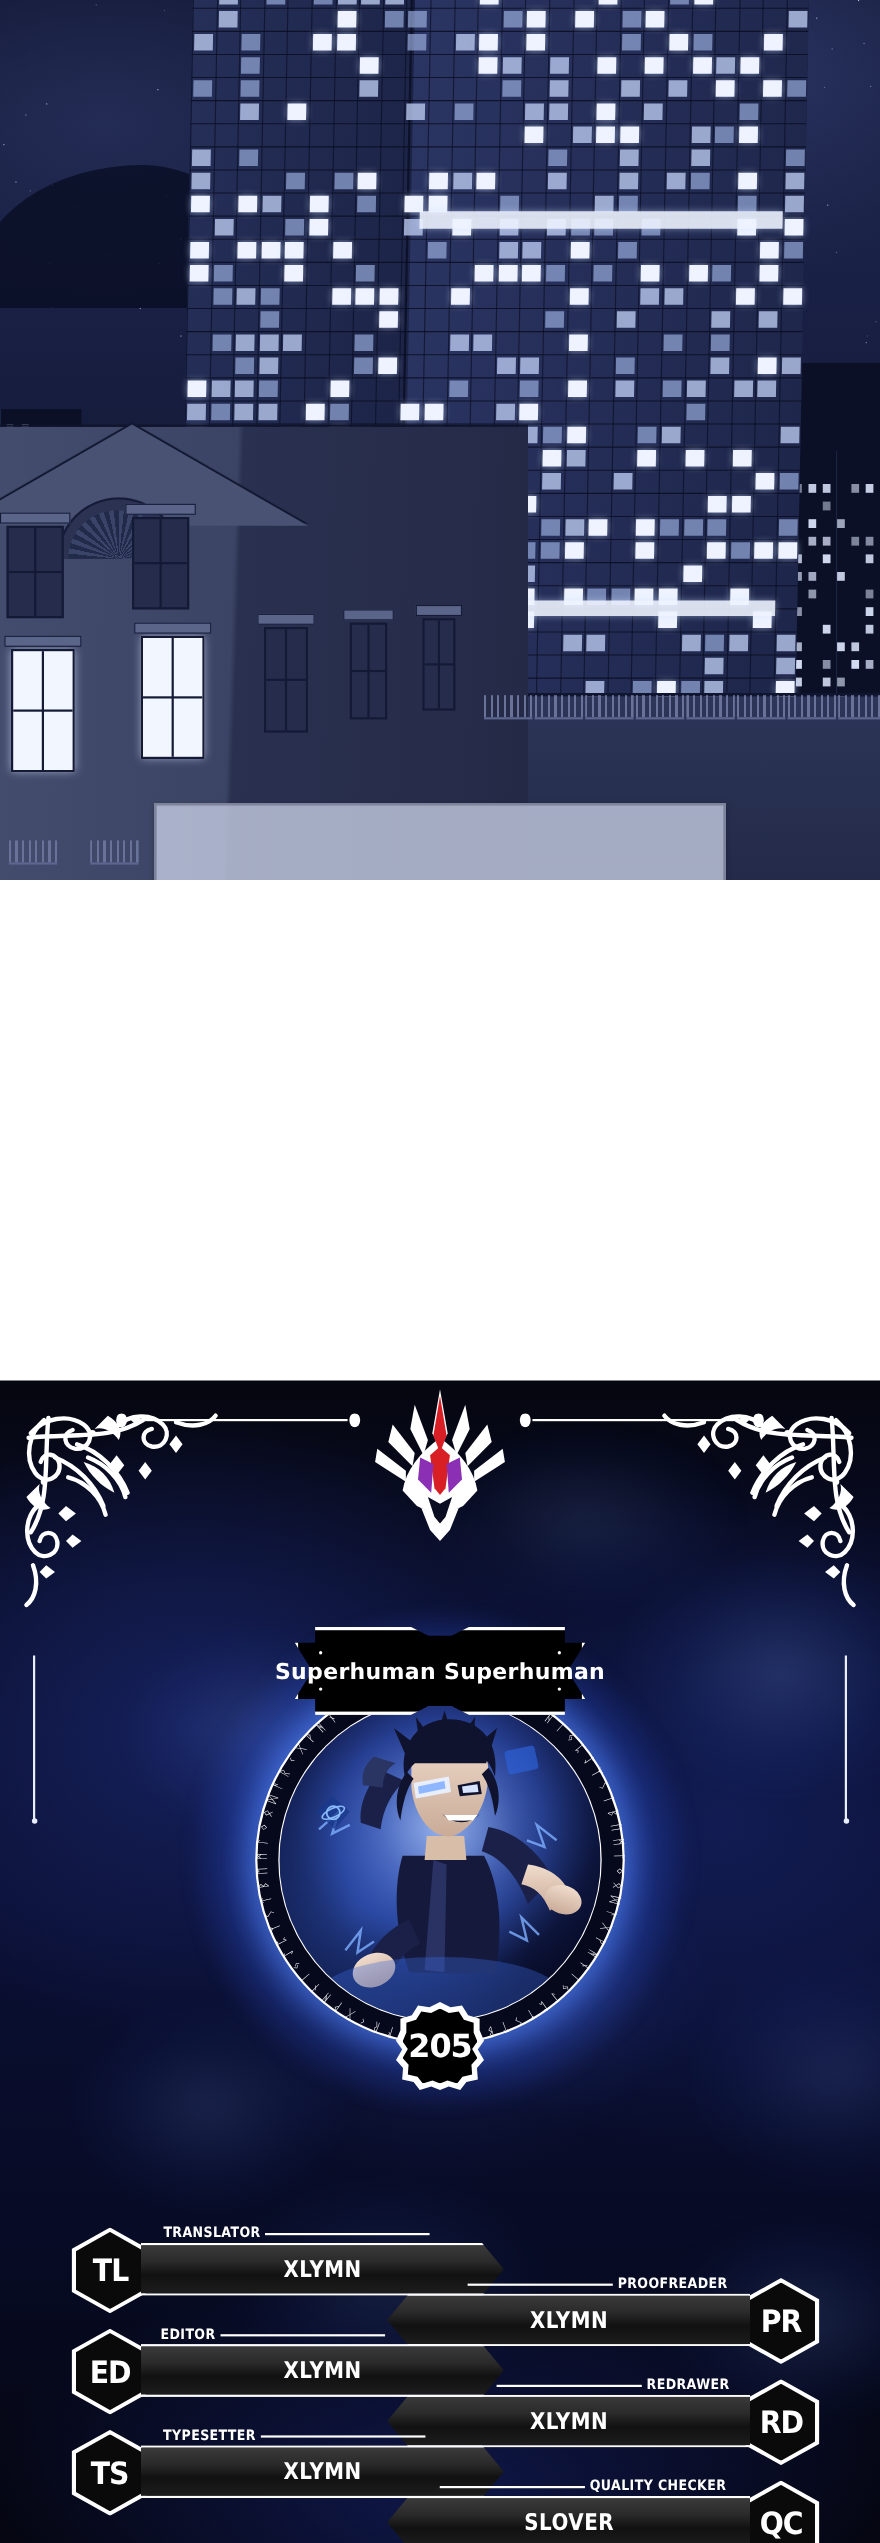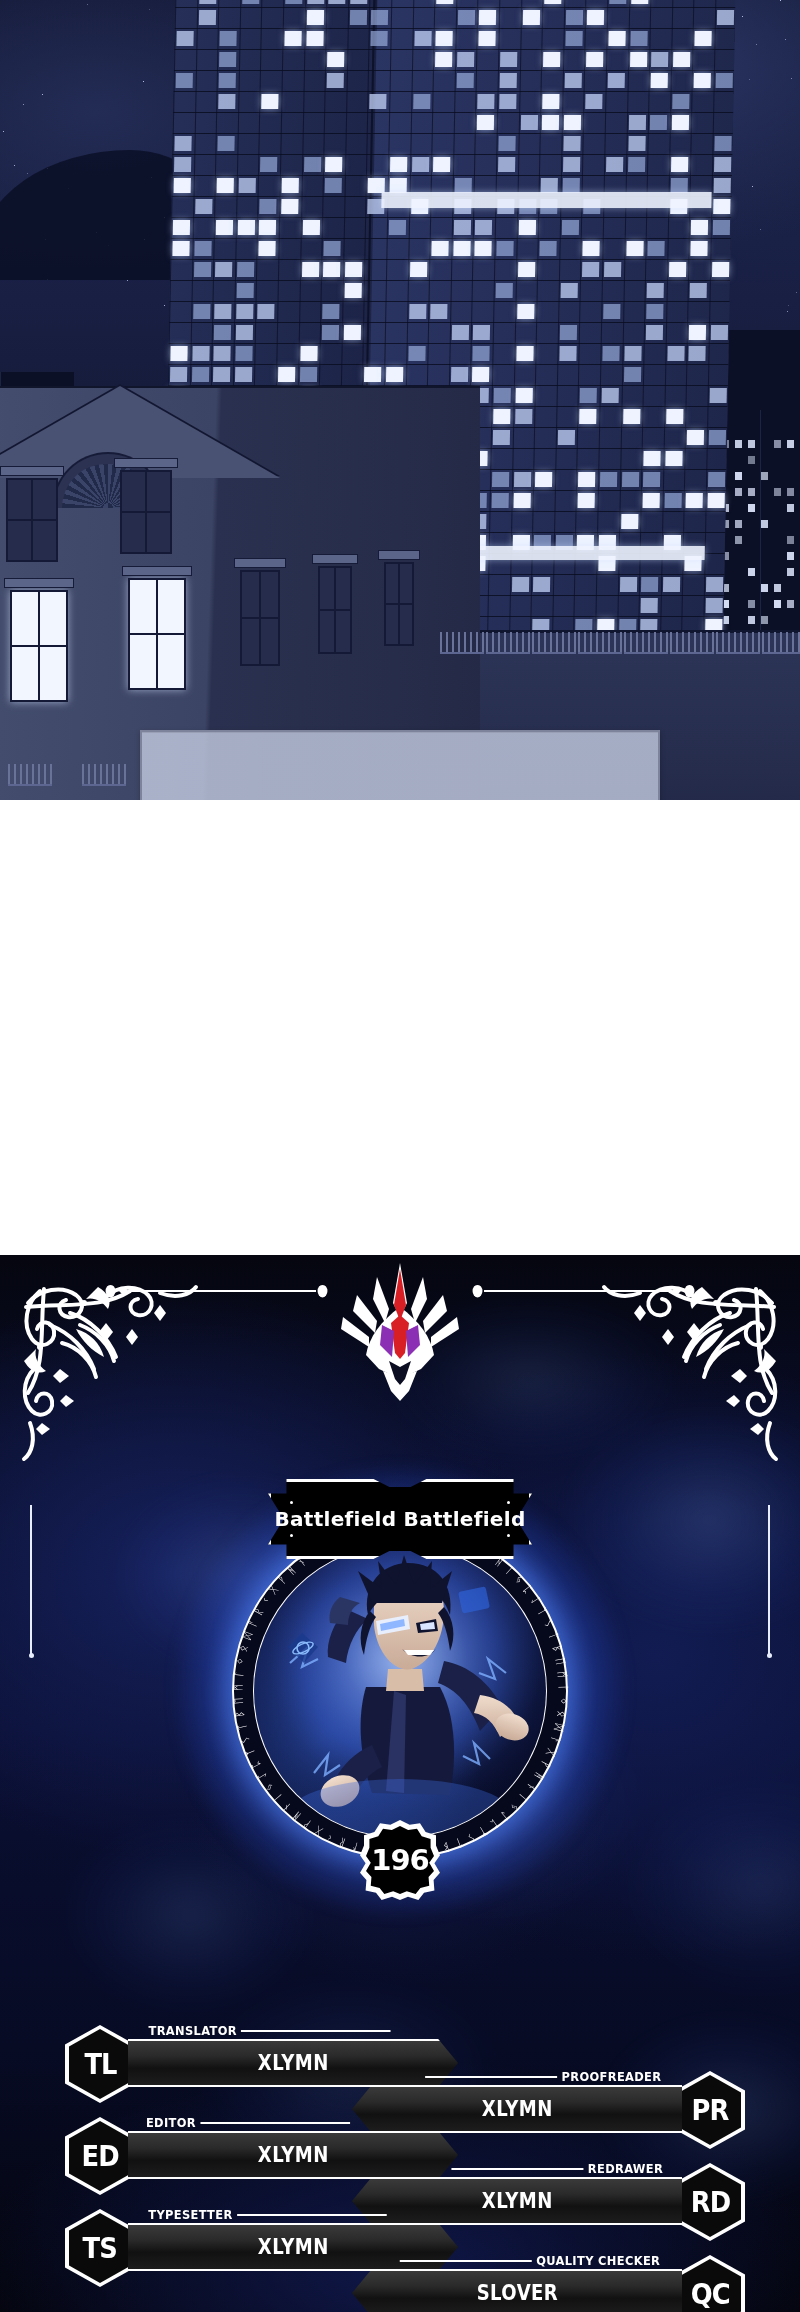--- a/index.html
+++ b/index.html
@@ -1270,27 +1270,27 @@
       </svg>
     </div>
   </div>
 
   <div id="title-banner">
     <div class="plate"></div>
     <div class="bannerdot" style="left:22px;top:22px;"></div>
     <div class="bannerdot" style="right:22px;top:22px;"></div>
     <div class="bannerdot" style="left:22px;bottom:22px;"></div>
     <div class="bannerdot" style="right:22px;bottom:22px;"></div>
-    <div class="tag">Battlefield Battlefield</div>
+    <div class="tag">Superhuman Superhuman</div>
   </div>
 
   <div id="chapter-badge">
     <div class="cog"></div>
     <div class="inner">
-      <span class="num">196</span>
+      <span class="num">205</span>
     </div>
   </div>
 
   <div id="credits">
       <div class="crow" style="left:0;top:0px;width:800px;">
         <div class="hexbadge" style="left:65px;">
           <div class="hin">
             <span class="abbr">TL</span>
           </div>
         </div>

